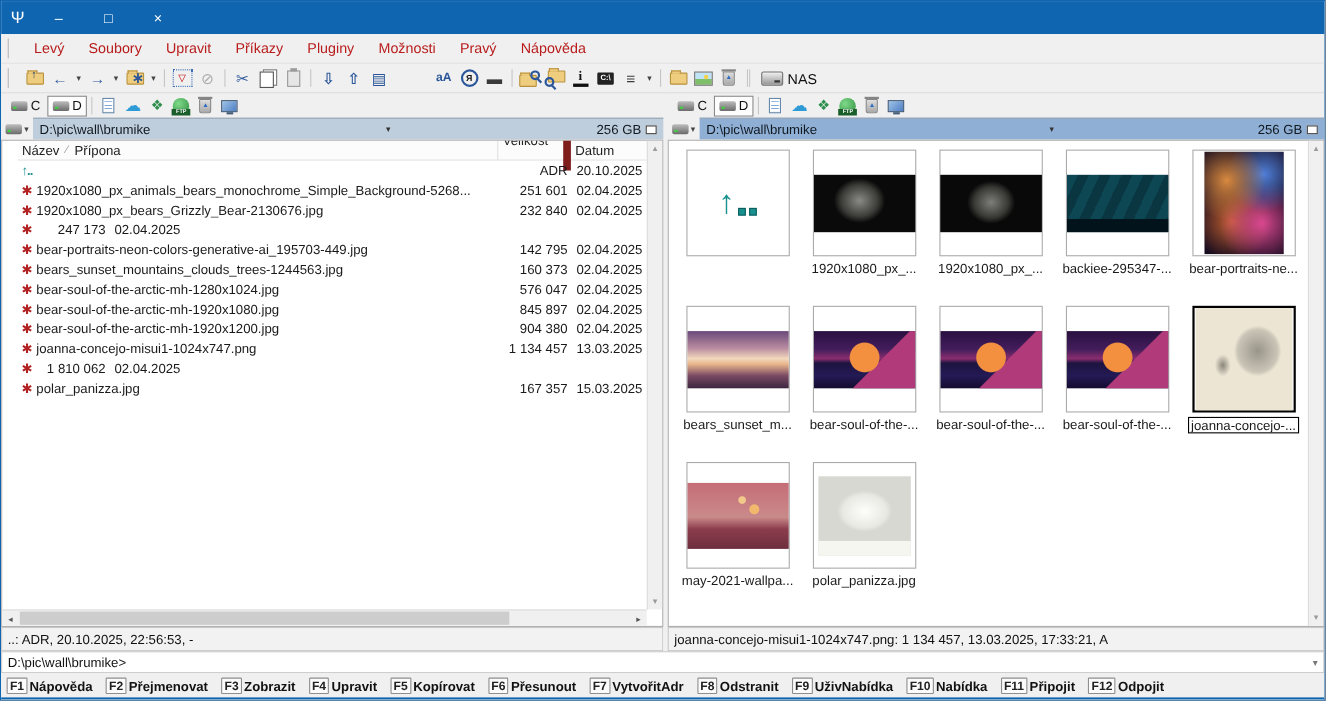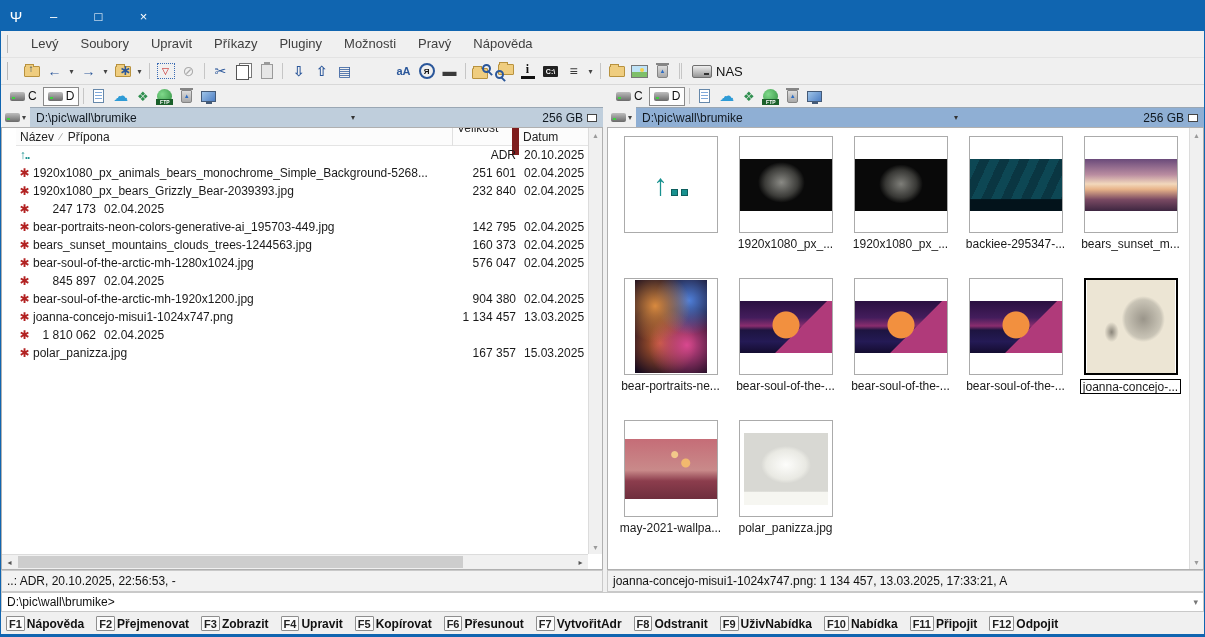--- a/index.html
+++ b/index.html
@@ -12,21 +12,21 @@
   .titlebar { height:30px; background:#1065B0; color:#fff; display:flex; align-items:center; flex:0 0 30px; }
   .app-icon { width:30px; text-align:center; font-size:15px; color:#fff; }
   .title-text { font-size:13px; flex:1; white-space:nowrap; overflow:hidden; }
   .win-controls { display:flex; height:30px; }
   .wc { width:45px; height:30px; display:flex; align-items:center; justify-content:center;
         color:#fff; font-size:13px; cursor:default; }
 
   
   .menubar { height:26px; background:#F0F0F0; display:flex; align-items:center; flex:0 0 26px; padding-left:6px; }
   .mgrip { width:5px; height:18px; border-left:1px solid #B9B9B9; margin-right:8px; }
-  .mi { padding:0 11px; font-size:13px; color:#404040; line-height:26px; }
+  .mi { padding:0 11px; font-size:13px; color:#b91c1c; line-height:26px; }
 
   
   .toolbar { height:28px; background:#F0F0F0; border-top:1px solid #E3E3E3; border-bottom:1px solid #D8D8D8;
              display:flex; align-items:center; flex:0 0 28px; padding-left:6px; }
   .tbtn { min-width:23px; height:22px; display:flex; align-items:center; justify-content:center;
           font-size:14px; color:#333; }
   .tbtn.blue { color:#2B579A; font-weight:bold; }
   .tbtn.dis  { color:#ABABAB; }
   .tbtn.dark { color:#3A3A3A; }
   .tbtn.case { font-size:11px; font-weight:bold; color:#2B579A;margin-left:36px; }
@@ -352,21 +352,21 @@
                 <span class="fdate">20.10.2025</span>
               </div>
               <div class="frow">
                 <span class="fico">✱</span>
                 <span class="fname">1920x1080_px_animals_bears_monochrome_Simple_Background-5268...</span>
                 <span class="fsize">251 601</span>
                 <span class="fdate">02.04.2025</span>
               </div>
               <div class="frow">
                 <span class="fico">✱</span>
-                <span class="fname">1920x1080_px_bears_Grizzly_Bear-2039393.jpg</span>
+                <span class="fname">1920x1080_px_bears_Grizzly_Bear-2130676.jpg</span>
                 <span class="fsize">232 840</span>
                 <span class="fdate">02.04.2025</span>
               </div>
               <div class="frow">
                 <span class="fico">✱</span>
                 <span class="fsize">247 173</span>
                 <span class="fdate">02.04.2025</span>
               </div>
               <div class="frow">
                 <span class="fico">✱</span>
@@ -381,20 +381,21 @@
                 <span class="fdate">02.04.2025</span>
               </div>
               <div class="frow">
                 <span class="fico">✱</span>
                 <span class="fname">bear-soul-of-the-arctic-mh-1280x1024.jpg</span>
                 <span class="fsize">576 047</span>
                 <span class="fdate">02.04.2025</span>
               </div>
               <div class="frow">
                 <span class="fico">✱</span>
+                <span class="fname">bear-soul-of-the-arctic-mh-1920x1080.jpg</span>
                 <span class="fsize">845 897</span>
                 <span class="fdate">02.04.2025</span>
               </div>
               <div class="frow">
                 <span class="fico">✱</span>
                 <span class="fname">bear-soul-of-the-arctic-mh-1920x1200.jpg</span>
                 <span class="fsize">904 380</span>
                 <span class="fdate">02.04.2025</span>
               </div>
               <div class="frow">
@@ -497,29 +498,29 @@
               <div class="lbl">1920x1080_px_...</div>
             </div>
             <div class="cell">
               <div class="th">
                 <div class="im aurora"></div>
               </div>
               <div class="lbl">backiee-295347-...</div>
             </div>
             <div class="cell">
               <div class="th">
+                <div class="im neon"></div>
+              </div>
+              <div class="lbl">bear-portraits-ne...</div>
+            </div>
+            <div class="cell">
+              <div class="th">
                 <div class="im sunset"></div>
               </div>
               <div class="lbl">bears_sunset_m...</div>
-            </div>
-            <div class="cell">
-              <div class="th">
-                <div class="im neon"></div>
-              </div>
-              <div class="lbl">bear-portraits-ne...</div>
             </div>
             <div class="cell">
               <div class="th">
                 <div class="im synthwave"></div>
               </div>
               <div class="lbl">bear-soul-of-the-...</div>
             </div>
             <div class="cell">
               <div class="th">
                 <div class="im synthwave"></div>

